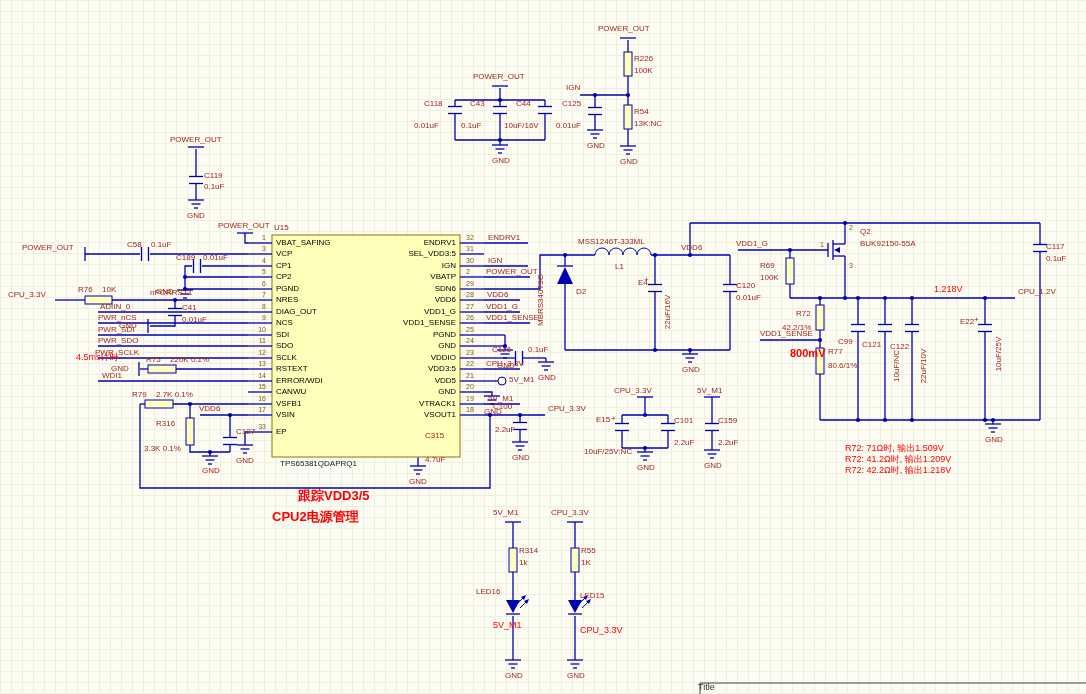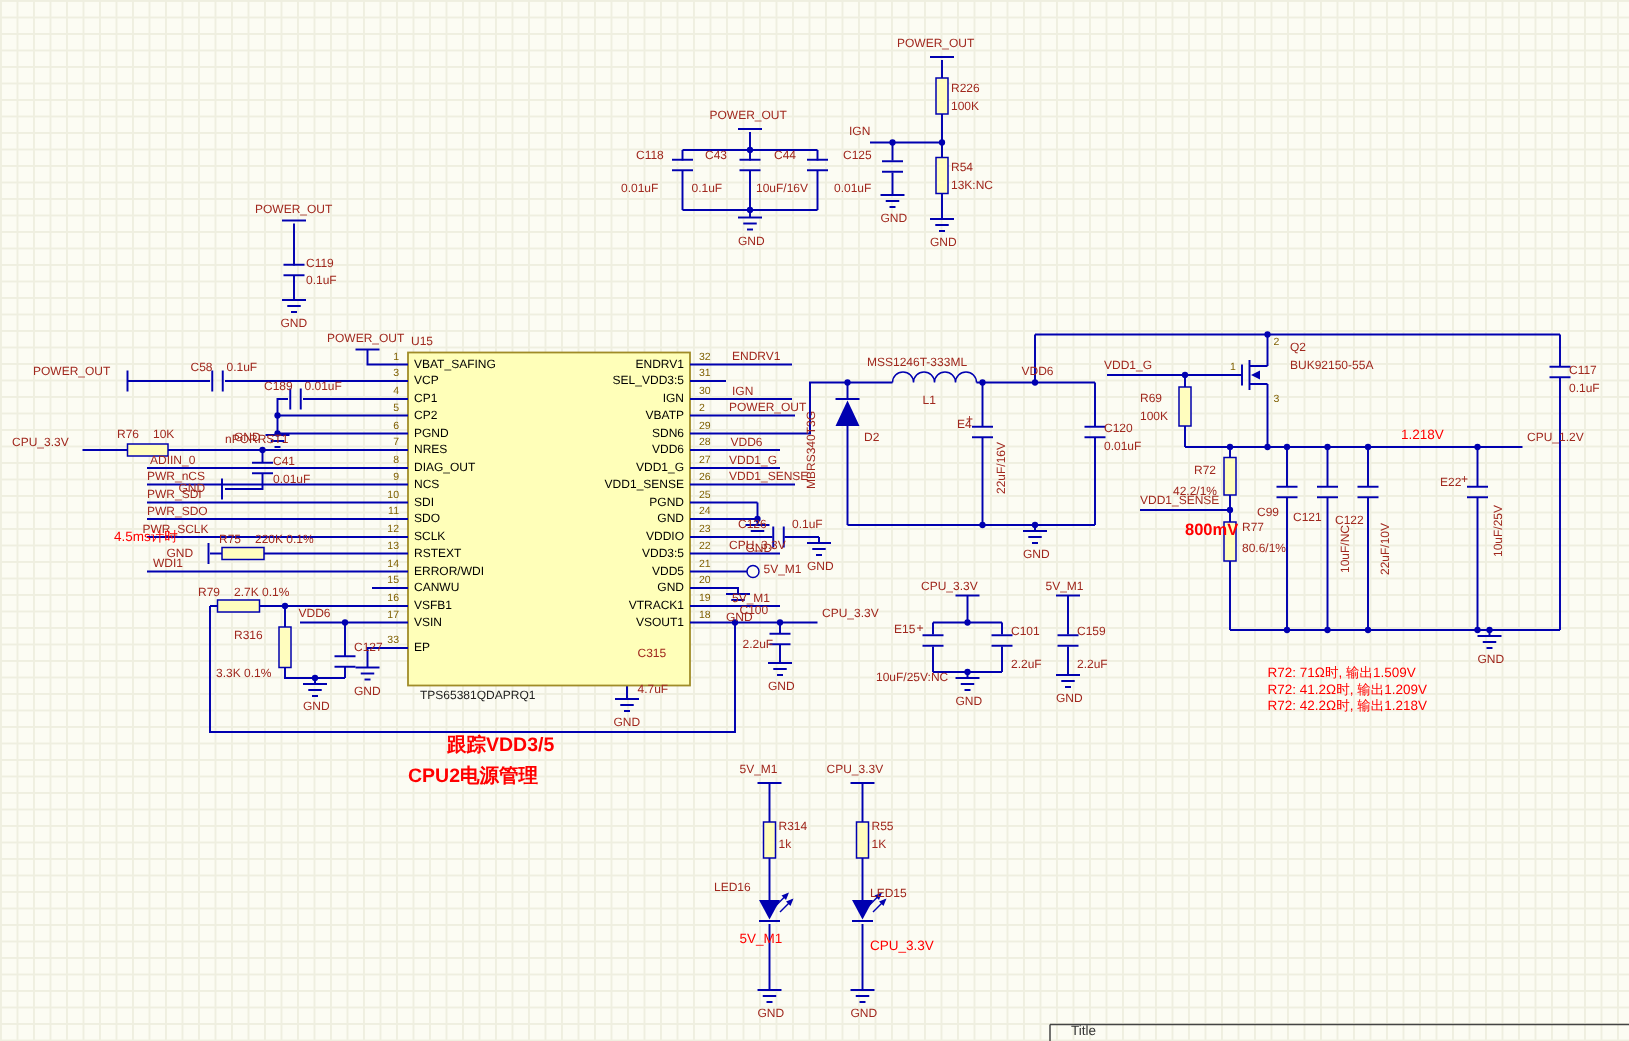--- a/index.html
+++ b/index.html
@@ -18,21 +18,21 @@
   .icbody{fill:#FFFFB9;stroke:#A08C28;stroke-width:1.2;}
   .fillb{fill:#0000B0;stroke:none;}
   .tm{fill:#A0281E;font-size:8px;}
   .tn{fill:#7F5F00;font-size:7px;}
   .tp{fill:#000000;font-size:8px;}
   .tk{fill:#222222;font-size:8px;}
   .tr{fill:#FF0000;font-size:9px;}
   .trb{fill:#FF0000;font-size:13px;font-weight:bold;}
   .trm{fill:#FF0000;font-size:11px;font-weight:bold;}
   .tbline{stroke:#444;stroke-width:1;}
-  .titlebox{position:absolute;left:714px;top:682px;font-family:"Liberation Sans",sans-serif;
+  .titlebox{position:absolute;left:698px;top:682px;font-family:"Liberation Sans",sans-serif;
     font-size:9px;color:#333;}
 </style>
 </head>
 <body>
 
 <div class="canvas-wrap">
   <svg id="schem" width="1086" height="694" viewBox="0 0 1086 694">
       <polyline points="196,149 196,177" class="wire"></polyline>
       <polyline points="196,184 196,200" class="wire"></polyline>
       <polyline points="245,233 245,243 248,243" class="wire"></polyline>

